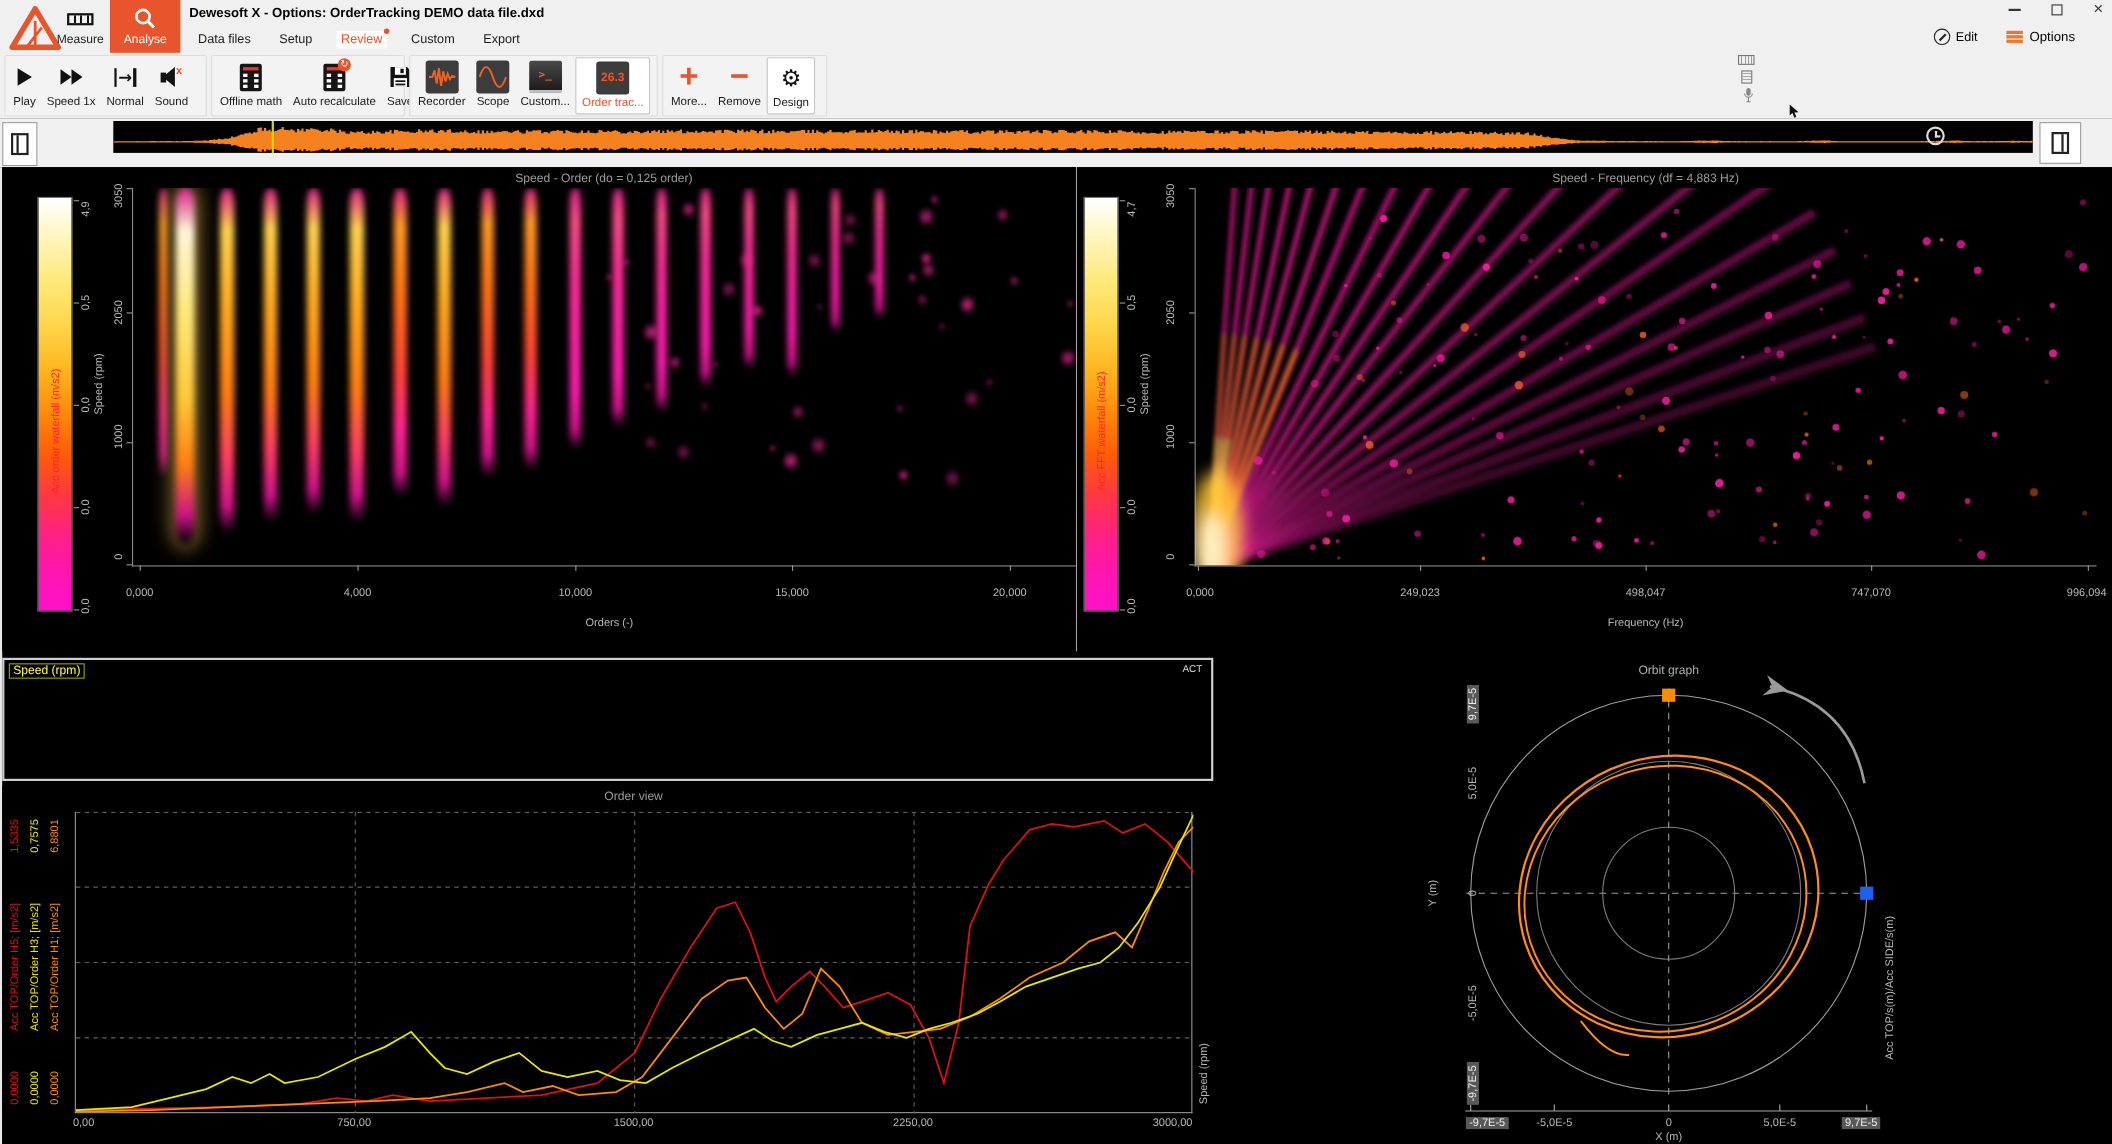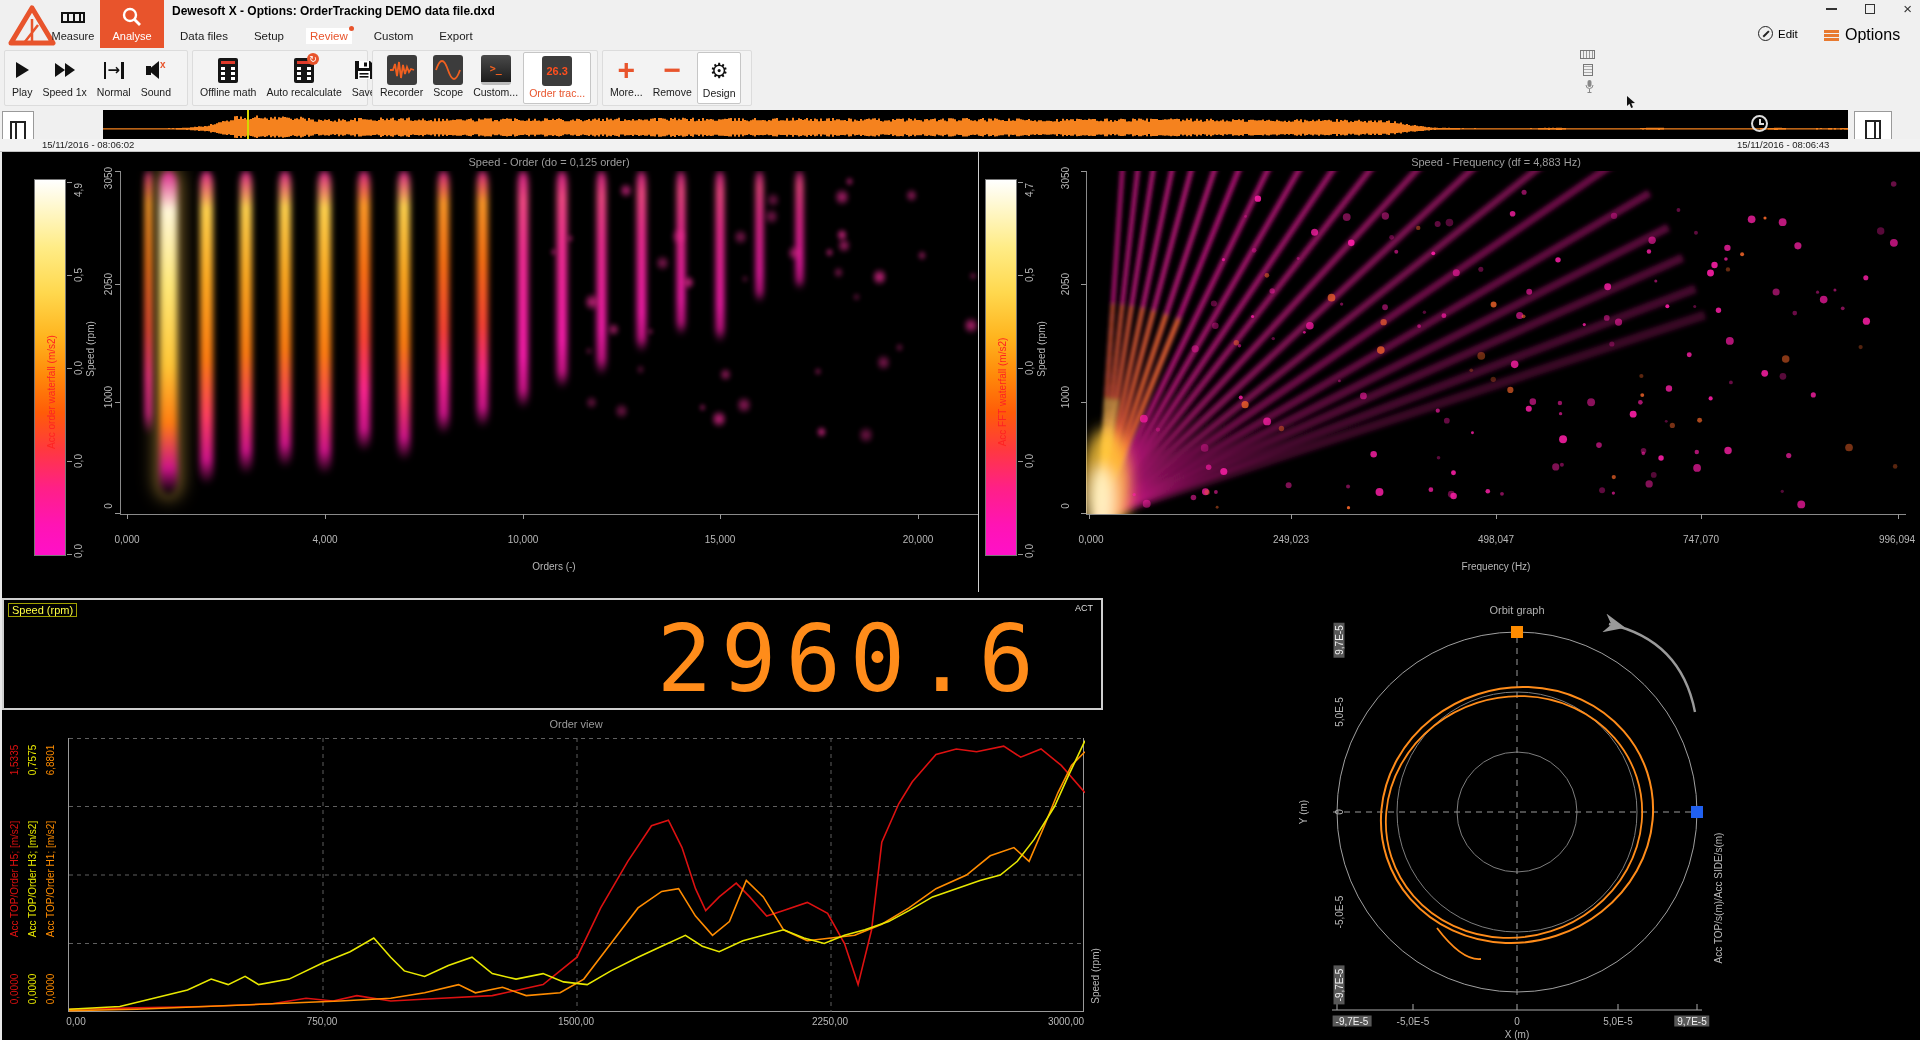--- a/index.html
+++ b/index.html
@@ -258,21 +258,21 @@
           <i></i>
         </span>
         <span style="font-size:11.5px">Edit</span>
       </div>
     <div class="abs" style="left:1824px;top:26px;display:flex;align-items:center;gap:6px">
         <span class="hamb">
           <i></i>
           <i></i>
           <i></i>
         </span>
-        <span style="font-size:16px">Options</span>
+        <span style="font-size:12px">Options</span>
       </div>
 
     <span class="sideicn" style="left:1580px;top:50px;width:15px;height:9px;border:1px solid #777;display:inline-block;position:absolute;background:repeating-linear-gradient(90deg,transparent 0 2px,#999 2px 3px)"></span>
     <span class="sideicn" style="left:1583px;top:64px;width:10px;height:12px;border:1px solid #777;position:absolute;background:repeating-linear-gradient(0deg,transparent 0 2px,#aaa 2px 3px)"></span>
     <span class="sideicn" style="left:1585px;top:80px;position:absolute"><svg width="9" height="14" viewBox="0 0 9 14">
           <rect x="2.5" y="0" width="4" height="7" rx="2" fill="#888"></rect>
           <path d="M1 5 a3.5 3.5 0 0 0 7 0 M4.5 9 V12 M2.5 12.5 H6.5" stroke="#888" stroke-width="1" fill="none"></path>
         </svg></span>
     <span class="sideicn" style="left:1626px;top:95px;position:absolute"><svg width="11" height="13" viewBox="0 0 11 13">
           <path d="M1 0 L1 10 L3.5 7.8 L5.2 12 L7 11.2 L5.3 7.2 L9 7 Z" fill="#111"></path>
@@ -287,24 +287,20 @@
     <div id="ovstrip">
       <svg id="wave-svg" width="1745" height="29">
           <path d="M0 18.31L0 19.48M2 18.31L2 19.48M4 18.31L4 19.48M6 18.31L6 19.48M8 18.31L8 19.48M10 18.31L10 19.48M12 18.31L12 19.48M14 18.31L14 19.48M16 18.31L16 19.48M18 18.31L18 19.48M20 18.31L20 19.48M22 18.260103183407427L22 19.514710828933964M24 18.31L24 19.48M26 18.31L26 19.48M28 18.31L28 19.48M30 18.31L30 19.48M32 18.31L32 19.48M34 18.25651547018627L34 19.517206629435638M36 18.264337906457314L36 19.51176493463839M38 18.262464377016062L38 19.513068259467087M40 18.31L40 19.48M42 18.31L42 19.48M44 18.248909762931785L44 19.522497556221367M46 18.31L46 19.48M48 18.259507830394927L48 19.515124987551356M50 18.204485920599794L50 19.553401098713188M52 18.24091574892632L52 19.52805860944256M54 18.31L54 19.48M56 18.31L56 19.48M58 18.26893740092891L58 19.508565286310326M60 18.31L60 19.48M62 18.31L62 19.48M64 18.228837288566307L64 19.536461016649525M66 18.11071058227528L66 19.618636116678065M68 18.22959942863369L68 19.535930832254824M70 18.113430408671704L70 19.616744063532728M72 18.25582283824418L72 19.517688460351874M74 18.01669648239475L74 19.684037229638434M76 17.98687936083978L76 19.704779575067978M78 17.911235004470882L78 19.757401736020256M80 17.85146299303125L80 19.79898226571739M82 17.747780001493048L82 19.87110956417875M84 17.723432536163664L84 19.88804693136441M86 17.85603820185227L86 19.79579951175494M88 17.30018717260902L88 20.18247848861981M90 17.308944065343468L90 20.17638673715237M92 16.715708595031327L92 20.58907228171734M94 17.100016306326733L94 20.321727786903143M96 16.24438927261039L96 20.916946592966685M98 16.547226069046232L98 20.706277517185228M100 16.634570850363268L100 20.645515930182075M102 15.883613105080581L102 21.167921318204815M104 16.245766210464428L104 20.91598872315518M106 15.773445720005128L106 21.24455949912687M108 14.108158763547415L108 22.40301999057571M110 14.790123667124671L110 21.928609622869793M112 14.194069821974887L112 22.34325577601747M114 13.129584593552575L114 23.083767239267775M116 12.355130193589803L116 23.6225181261984M118 12.207594828989048L118 23.725151423311967M120 11.117364701483782L120 24.4835723815765M122 11.155481718776691L122 24.457056195633605M124 10.393399407740404L124 24.987200412006676M126 11.472327558987182L126 24.236641698095873M128 10.223768690736597L128 25.1052043890528M130 10.33452013321573L130 25.028159907328188M132 6.3092114073336205L132 27.828374673159225M134 5.914394857396061L134 28M136 8.965898544347489L136 25.980244490888705M138 6.453285720160457L138 27.728149064236206M140 8.925417813811801L140 26.008404999087443M142 8.002194566513877L142 26.650647258077303M144 9.460609496162185L144 25.63609774180022M146 9.606962512726474L146 25.53428694766854M148 9.022830590158218L148 25.940639589455152M150 8.045321248276773L150 26.62064608815529M152 7.313189669547009L152 27.129955012489038M154 5.4458450396752145L154 28M156 8.01449766809468L156 26.642088578716745M158 8.293137221412131L158 26.4482523677133M160 8.486668104768075L160 26.313622187987427M162 7.419246493396214L162 27.056176352420025M164 8.408804502122836L164 26.36778817243629M166 10.123338368608927L166 25.175068960967703M168 7.189070034268445L168 27.216299106595866M170 8.610954017737093L170 26.22716242244376M172 6.856951937865372L172 27.447337782354523M174 9.455948996739425L174 25.639339828355183M176 7.198836346031005L176 27.209505150587127M178 7.713882205677194L178 26.851212378659344M180 6.582631360470462L180 27.638169488368376M182 7.03424013416487L182 27.32400686318966M184 7.530133049481462L184 26.979037878621593M186 7.871208708708684L186 26.74176785481135M188 8.85652697435457L188 26.05632906131856M190 9.982262472663418L190 25.27320871466893M192 8.831243632238742L192 26.073917473225222M194 8.16469331901591L194 26.537604647641107M196 9.373240642257272L196 25.69687607495146M198 6.829998084098538L198 27.466088289322755M200 7.701077825534769L200 26.86011977354103M202 8.787303850277004L202 26.10448427806817M204 10.823998430495372L204 24.68765326574235M206 7.916356666732737L206 26.710360579664183M208 9.450347788941905L208 25.643236320736065M210 9.621786465429148L210 25.52397463274494M212 11.41684968905917L212 24.275234998915362M214 11.6833249524704L214 24.08986090262929M216 9.487144587446046L216 25.61763854786362M218 10.084839306977681L218 25.201850916885093M220 10.68137586489384L220 24.786868963552113M222 9.606846931975028L222 25.534367351669545M224 9.989970932973627L224 25.267846307496608M226 9.1987399263231L226 25.818267877340453M228 10.882221200654497L228 24.647150469109917M230 11.522797041261619L230 24.201532493035394M232 10.375515317004774L232 24.999641518605376M234 11.629296702109087L234 24.127445772445853M236 8.751699280968289L236 26.12925267410902M238 10.599509162942349L238 24.84381971273576M240 9.294688528700037L240 25.751521023513018M242 9.923618745855356L242 25.314004350709318M244 11.394185896996342L244 24.29100111513298M246 11.266807891892297L246 24.379611901292314M248 9.647594273578024L248 25.506021374902247M250 9.909475731684582L250 25.323842969262902M252 8.10749626662081L252 26.577393901481177M254 11.350295037792916L254 24.321533886752754M256 8.059971867892079L256 26.610454352770727M258 8.079597415437748L258 26.59680179795635M260 9.217967367148459L260 25.804892266331507M262 9.15297640863084L262 25.850103367908982M264 9.479163666603974L264 25.623190492797235M266 9.682670844930133L266 25.481620281787734M268 9.459317710069241L268 25.636996375604006M270 10.465902951269365L270 24.936763164334355M272 10.489793554045729L272 24.920143614576887M274 10.927567361017203L274 24.61560531407499M276 10.038755462300443L276 25.233909243617084M278 7.607430152091164L278 26.925265981153974M280 8.886025019058822L280 26.035808682393863M282 10.343098550385712L282 25.022192312775157M284 8.588230629148049L284 26.2429699971144M286 10.090799235374815L286 25.19770487973926M288 8.518658308214091L288 26.291368133416285M290 7.834105847164928L290 26.767578541102658M292 10.142183055111852L292 25.161959613835233M294 10.840816588847407L294 24.675953677323545M296 9.020615159606603L296 25.942180758534537M298 8.168256165897965L298 26.535126145462286M300 8.615349703621005L300 26.22410455400278M302 10.141883966696533L302 25.162167675341543M304 8.21607064852882L304 26.501863896675605M306 7.592373004177592L306 26.93574051883298M308 10.479739885219267L308 24.927137471151816M310 11.01521814244504L310 24.55463085742954M312 10.257148823968514L312 25.081983426804513M314 10.512300032342436L314 24.904486934022653M316 9.541880073447201L316 25.57956168803673M318 10.337490893753781L318 25.02609329130172M320 8.433158854740356L320 26.350846014093666M322 10.311186403570687L322 25.04439206708126M324 11.08227287110553L324 24.50798408966572M326 10.584604200817735L326 24.854188382039837M328 10.095372055104336L328 25.194523787753507M330 11.192444141485284L330 24.43134320592328M332 8.438022501779985L332 26.347462607457402M334 11.362524451156364L334 24.31302646876079M336 8.29940666038454L336 26.443891018862928M338 11.184385170840617L338 24.436949446371745M340 8.971138361743922L340 25.97659940052597M342 10.798570294732668L342 24.705342403664233M344 8.758660843592512L344 26.124409847935645M346 10.408337806348491L346 24.97680848254018M348 10.219828746725979L348 25.107945219668885M350 9.649280396520291L350 25.50484841981197M352 10.105561580362094L352 25.187435422356806M354 9.207500136742174L354 25.812173817918488M356 9.13792845705786L356 25.860571508133663M358 9.340258361118321L358 25.719820270526384M360 10.26664150904622L360 25.075379819793934M362 10.583926143510567L362 24.854660074079607M364 9.549372834230182L364 25.57434933270944M366 8.876088010225448L366 26.042721384190994M368 8.422071591840398L368 26.358558892632768M370 10.21807851605583L370 25.109162771439422M372 11.378092444125492L372 24.302196560608355M374 11.293562683867668L374 24.36099987209206M376 8.400099816031995L376 26.373843606238612M378 9.548433277833402L378 25.575002937159372M380 9.469787718784524L380 25.62971289128033M382 8.296536805710305L382 26.445887439505874M384 8.53121593430733L384 26.282632393525336M386 8.465989123311575L386 26.32800756639195M388 8.325542204858916L388 26.42570977053293M390 11.22038251242905L390 24.411907817440664M392 9.966833955343136L392 25.283941596283036M394 9.922606046616988L394 25.31470883713601M396 11.210565059875014L396 24.418737349652165M398 9.615470558496297L398 25.52836830713301M400 8.849098542862675L400 26.06149666583466M402 9.058097751007068L402 25.91610591234291M404 8.199616505773514L404 26.51331025685321M406 8.787691134992867L406 26.10421486261366M408 8.80071142532139L408 26.09515726934164M410 11.123324025075009L410 24.47942676516521M412 8.178277427200515L412 26.52815483325182M414 9.092303528236076L414 25.892310589053164M416 10.020544830587461L416 25.24657750915655M418 10.533891676446821L418 24.889466659863082M420 10.494685619750902L420 24.916740438434157M422 11.06216199909868L422 24.52197426149657M424 10.455698824337642L424 24.943861687417293M426 8.550360011619773L426 26.269314774525377M428 10.886523121939478L428 24.644157828216017M430 10.579197888094559L430 24.85794929523857M432 8.669414149459856L432 26.18649450472358M434 10.727399703696046L434 24.754852380037534M436 10.578453934623667L436 24.858466828087884M438 11.216238586404092L438 24.414790548588456M440 10.710642276208663L440 24.766509720898323M442 8.179273466219087L442 26.527461936543244M444 8.547981831008979L444 26.270969161037232M446 10.010755049823956L446 25.253387791426814M448 9.912630617521462L448 25.321648266072028M450 8.81704178045761L450 26.08379702229036M452 9.93962509872355L452 25.30286949654014M454 9.070481503952646L454 25.907491127685116M456 8.369229868244297L456 26.395318352525706M458 8.9599600632157L458 25.984375608197773M460 9.897864522020642L460 25.33192033250738M462 11.36222330333636L462 24.313235962896446M464 11.231633558915476L464 24.404081002493584M466 11.273556149928773L466 24.374917460919114M468 10.155368394744503L468 25.152787203655997M470 9.578021135078044L470 25.554420079945707M472 10.808158758249416L472 24.69867216817432M474 8.80604025544208L474 26.09145025708377M476 9.026780876365764L476 25.937891564267296M478 10.1005051453841L478 25.190952942341497M480 11.161432806242178L480 24.452916308701095M482 10.497504606917621L482 24.914779403883394M484 9.983929889095311L484 25.272048772803263M486 8.900149641664827L486 26.025982857972295M488 10.870439097944452L488 24.655346714473424M490 9.15757180556727L490 25.84690657004016M492 8.391230579099773L492 26.380013510191464M494 9.84303387383948L494 25.370063392111668M496 8.265862167098955L496 26.467226318539858M498 10.949714772959256L498 24.600198418810955M500 8.880737527280345L500 26.03948693754411M502 11.005130829365374L502 24.56164811870235M504 7.868949915137927L504 26.743339189469268M506 9.469801822914395L506 25.629703079711724M508 8.667074643407403L508 26.18812198719485M510 10.233182802266327L510 25.098655441901688M512 9.223256054024462L512 25.80121317980907M514 8.759652799828851L514 26.123719791423408M516 7.821899204522378L516 26.77607011859313M518 11.044682270402745L518 24.534134072763308M520 11.037868057749364L520 24.538874394609138M522 9.330697248029951L522 25.72647147963134M524 10.159950364479446L524 25.14959974644908M526 9.97900731844943L526 25.275473169774312M528 10.520105772337113L528 24.89905685402636M530 8.948716470966449L530 25.992197237588556M532 10.571299692100988L532 24.863443692451487M534 10.240588249379526L534 25.093503826518592M536 9.07967580175051L536 25.901095094434428M538 9.619963482775788L538 25.525242794590756M540 10.291799625357863L540 25.057878521490185M542 9.44992093463051L542 25.64353326286573M544 9.464959555123723L544 25.633071613826974M546 10.74480634270328L546 24.74274341377163M548 8.731477903882736L548 26.143319719038097M550 8.402189640459246L550 26.3723898153327M552 8.08308883434514L552 26.594372984803382M554 10.953096459543088L554 24.59784594118742M556 7.970013277580838L556 26.673034241682895M558 7.967833426744752L558 26.674550659655825M560 8.466712365422469L560 26.32750444144524M562 8.755897055188369L562 26.126332483347223M564 9.746279512510139L564 25.43737077390599M566 10.840093244224384L566 24.67645687358304M568 7.898582362840397L568 26.72272531280668M570 8.93857357158472L570 25.99925316759324M572 7.67415485925126L572 26.87884879356434M574 10.319653299966173L574 25.038502052197444M576 8.847725096464655L576 26.062452106807196M578 9.696400851075001L578 25.472068973165218M580 7.846124392933017L580 26.759217813611816M582 8.299131198698399L582 26.444082644383723M584 9.063046652488024L584 25.9126631982692M586 11.090467889790126L586 24.502283207102522M588 9.009369381884195L588 25.950003908254473M590 7.836779741458033L590 26.765718440724847M592 11.200279545221786L592 24.425892490280496M594 10.796795218157307L594 24.706577239542742M596 9.090438230212168L596 25.893608187678492M598 11.04597254954692L598 24.533236487271708M600 8.06126521288159L600 26.609554634517156M602 10.444565180717888L602 24.95160683080495M604 9.042866585429525L604 25.926701505788156M606 9.517461113433965L606 25.596548790654634M608 9.027353323257596L608 25.93749334034254M610 9.441515806870058L610 25.64938030826431M612 10.733526425447662L612 24.75059031273206M614 10.78836681738584L614 24.712440474862024M616 9.237868416937424L616 25.79104805778266M618 9.412895425898906L618 25.669290138505108M620 9.303463353472697L620 25.745416797584213M622 8.843404016026154L622 26.065458075807893M624 8.91727842028332L624 26.014067185889864M626 8.251730681373902L626 26.477056917305113M628 8.080322079657472L628 26.596297683716543M630 10.978150708618319L630 24.580416898352475M632 8.153577449204699L632 26.54533742664021M634 10.821770074177156L634 24.68920342665937M636 7.96473058082546L636 26.676709161164897M638 10.972179332746897L638 24.58457089895868M640 8.405580211167793L640 26.370031157448494M642 10.033573301731765L642 25.23751422488225M644 10.541467946009611L644 24.884196211471576M646 11.337419521299278L646 24.330490767791808M648 10.35464956072148L648 25.01415682732419M650 9.49959960308182L650 25.608974189160474M652 8.090275077002778L652 26.58937385947633M654 10.249215935611467L654 25.087501957835503M656 10.17300072167664L656 25.14052123709451M658 10.295512749380986L658 25.05529547869149M660 9.917540269924784L660 25.3182328557045M662 10.290149527603988L662 25.059026415579837M664 11.188408022863172L664 24.434150940616924M666 9.92037695874587L666 25.316259506959398M668 10.44861877971757L668 24.94878693584865M670 8.755948548050807L670 26.126296662225528M672 8.623371484102705L672 26.218524184972033M674 8.119864233458438L674 26.568790098463694M676 10.648929287937264L676 24.809440495347992M678 10.28261252781918L678 25.064269545864917M680 10.344468075969717L680 25.021239599325416M682 10.448411913182323L682 24.948930843003602M684 8.298109726975827L684 26.44479323340812M686 10.674217879821688L686 24.79184843142839M688 10.427529836002105L688 24.96345750538984M690 7.836820961165467L690 26.765689766145762M692 10.405300822722886L692 24.97892116680147M694 9.91245838616287L694 25.32176807919105M696 8.1858083892749L696 26.522915903113113M698 9.028261988737071L698 25.936861225226387M700 9.985560887141881L700 25.270914165466518M702 9.171643198632891L702 25.837117774864076M704 7.88448893409787L704 26.73252943714931M706 10.45230366464409L706 24.946223537638893M708 8.918175826751874L708 26.013442903129132M710 10.885648004772444L710 24.644766605375693M712 8.603277860184908L712 26.232502358132237M714 9.304257638434356L714 25.74486425152393M716 11.319117838014773L716 24.34322237355494M718 8.466534024761662L718 26.327628504513626M720 10.995321133768952L720 24.568472254769425M722 10.763257266238229L722 24.729907988703843M724 8.491380712718126L724 26.310343852022175M726 8.30039888427094L726 26.443200776159347M728 11.09322024810065L728 24.50036852306042M730 7.9641849388980415L730 26.677088738157885M732 10.250803482288251L732 25.08639757753861M734 9.172087838791454L734 25.836808459971163M736 9.34390657441702L736 25.717282383014247M738 10.2738323112501L738 25.070377522608627M740 10.223189049701759L740 25.10560761759878M742 9.90432633819942L742 25.327425156035186M744 11.06039415924425L744 24.523204063134436M746 8.253734488665275L746 26.475662964406766M748 8.687420194995745L748 26.17396856000296M750 11.395015412721008L750 24.29042406071582M752 9.518518770580771L752 25.595813029161203M754 10.433982514704633L754 24.958968685422864M756 10.887425349536658L756 24.643530191626674M758 8.974251667544367L758 25.974433622577834M760 10.42170209502333L760 24.967511586070728M762 9.40224716356737L762 25.67669762534444M764 8.994679620885115L764 25.960222872427746M766 8.62116884671237L766 26.22005645446096M768 9.423336594632502L768 25.66202671677739M770 8.468800690550525L770 26.32605169353007M772 8.265440972670389L772 26.46751932335973M774 9.942611202298332L774 25.300792207096812M776 8.602356959940124L776 26.23314298438948M778 11.11872881605748L778 24.48262343230784M780 11.514258417166555L780 24.207472405449355M782 10.598155846996129L782 24.844761149915737M784 10.560161017537643L784 24.871192335625988M786 10.329603975785508L786 25.03157984293182M788 11.397060631582999L788 24.289001299768348M790 8.984984531059546L790 25.966967282741187M792 10.02397774723521L792 25.244189393227682M794 8.672246897681402L794 26.184523897265112M796 8.656927920362456L796 26.195180577139162M798 8.901909217426201L798 26.024758805268732M800 8.577890237033818L800 26.25016331336778M802 11.580139642437178L802 24.16164198786979M804 10.466971091916522L804 24.936020109971118M806 8.319598407669762L806 26.429844585968862M808 8.895440592460815L808 26.02925871828813M810 10.612918241131872L810 24.834491658343048M812 8.522556002562238L812 26.288656693869747M814 9.969550004012616L814 25.28205217112166M816 10.002064272290896L816 25.259433549710682M818 10.135192557919497L818 25.16682256840383M820 11.551338170836223L820 24.18167779420089M822 9.32978963960594L822 25.727102859404564M824 9.074308413637024L824 25.90482892964381M826 10.177925993266129L826 25.137094961206174M828 9.193720508476968L828 25.82175964627689M830 8.887878987230017L830 26.034518965405205M832 8.525599814253901L832 26.28653925964946M834 11.14069979204778L834 24.4673392750972M836 10.094534173681032L836 25.195106661787108M838 9.534722382105548L838 25.58454095157875M840 8.475230892890611L840 26.321578509293488M842 10.496320261311357L842 24.915603296479055M844 11.233267356917331L844 24.402944447361858M846 8.28801497659886L846 26.451815668452966M848 8.138332450947123L848 26.555942642819392M850 8.582564842059641L850 26.24691141421938M852 9.131390466710858L852 25.865119675331577M854 11.1750884851551L854 24.44341670597906M856 10.213248185101161L856 25.11252300166876M858 10.383684426384113L858 24.993958659906706M860 8.263597471640816L860 26.468801758858564M862 8.224833830709052L862 26.49576776994153M864 8.113288868454331L864 26.573364265423074M866 9.12241933347928L866 25.871360463666587M868 10.34414106715791L868 25.02146708371624M870 10.66834270243683L870 24.795935511348294M872 10.351032612482125L872 25.016672965229827M874 11.171893942002738L874 24.44563899686766M876 9.461419780903688L876 25.635534065458305M878 9.02027214584737L878 25.94241937680183M880 8.098516838590534L880 26.583640460110935M882 10.205087694019094L882 25.118199865030196M884 11.414392101479377L884 24.276944625057826M886 8.463202160398884L886 26.329946323200776M888 8.833416544971897L888 26.07240588175868M890 10.507234466340705L890 24.908010806023857M892 8.178093202740026L892 26.528282989398242M894 8.672043817793627L894 26.18466517023052M896 9.667683896541133L896 25.492045985014865M898 10.185994059050744L898 25.13148239370383M900 9.913501704916065L900 25.321042292232303M902 11.045495651565608L902 24.533568242389144M904 11.10121079903843L904 24.494809878929786M906 8.392830014285405L906 26.378900859627546M908 10.693882881858972L908 24.77816843001115M910 10.218756453777395L910 25.10869116258964M912 10.728780333771752L912 24.753891941724M914 8.509988057221966L914 26.29739961236733M916 8.482600465611904L916 26.31645185000911M918 9.358079439200917L918 25.707422998816753M920 9.625113889394624L920 25.52165990302983M922 10.279992166266329L922 25.066092406075597M924 9.97510304588121L924 25.27818918547394M926 8.878531471676917L926 26.041021584920408M928 10.565032544927448L928 24.867803447006995M930 11.091411259239315L930 24.50162695009439M932 10.2418953942972L932 25.092594508314992M934 11.548476943384003L934 24.183668213298088M936 10.237199528432347L936 25.09586119761228M938 10.350425740283352L938 25.01709513719419M940 11.32030393042837L940 24.34239726578896M942 11.202806916713154L942 24.424134318808242M944 10.647436952140962L944 24.810478641988897M946 10.84563505245927L946 24.67260170263703M948 11.06426376566144L948 24.52051216301813M950 11.547154740374811L950 24.184588006695783M952 11.222624999789648L952 24.410347826233288M954 9.026402519128503L954 25.93815476930191M956 11.849081208144554L956 23.974552203029877M958 11.093712205201513L958 24.50002629203373M960 8.705162253105861L960 26.161626258708967M962 10.422518694784086L962 24.96694351667194M964 9.020536949644459L964 25.942235165464723M966 10.328465083647593L966 25.032372115723415M968 9.294074922468203L968 25.75194788002212M970 9.276953847260563L970 25.763858193210044M972 10.947422216051658L972 24.60179324100754M974 8.739685501152055L974 26.137610086155092M976 9.023884424180432L976 25.939906487526656M978 9.260163935418914L978 25.775538131882495M980 9.96578794594822L980 25.284669254992544M982 9.629149864341791L982 25.518852268283972M984 10.007795825695396L984 25.255446382124944M986 8.807694277280639L986 26.09029963319608M988 9.238531609556984L988 25.790586706395143M990 8.92210069006934L990 26.010712563430026M992 8.996274394249916L992 25.959113464869624M994 10.850992192960794L994 24.66887499620119M996 11.158952276742422L996 24.454641894440055M998 10.846771197768843L998 24.671811340682545M1000 11.224702650729782L1000 24.408902503840153M1002 8.642696656925127L1002 26.20508058648687M1004 8.610522431855433L1004 26.22746265610057M1006 11.172174317107661L1006 24.44544395331641M1008 9.908509446393863L1008 25.32451516772601M1010 11.673015291984271L1010 24.097032840358768M1012 10.177649544106364L1012 25.137287273665137M1014 11.070795978627505L1014 24.515968014867823M1016 9.421652833857248L1016 25.663198028621046M1018 8.847806404793104L1018 26.062395544491753M1020 9.109616417203144L1020 25.88026684020651M1022 9.319769070848894L1022 25.734073689844248M1024 11.598306812127731L1024 24.14900395678071M1026 11.14180583687876L1026 24.46656985260608M1028 11.463153205572624L1028 24.243023856992956M1030 8.612498415378221L1030 26.226088058867326M1032 9.124324939049702L1032 25.870034825008904M1034 10.398252171001483L1034 24.983824576694623M1036 8.517181063178436L1036 26.29239578213674M1038 8.720982052249084L1038 26.150621181044116M1040 9.754205612482329L1040 25.431856965229684M1042 10.492982792427098L1042 24.91792501396376M1044 8.590604754125376L1044 26.24131843191278M1046 11.657886836912253L1046 24.107556983017563M1048 8.716989944191027L1048 26.153398299693198M1050 9.072579652258502L1050 25.906031546254955M1052 9.027824317188431L1052 25.937165692390657M1054 8.885177451494162L1054 26.03639829461276M1056 9.895419903780597L1056 25.333620936500456M1058 10.069235237940722L1058 25.212705921432544M1060 9.68466372986085L1060 25.480233927053323M1062 9.326976376273475L1062 25.729059912157584M1064 9.522072638727204L1064 25.59334077305934M1066 9.185830640130286L1066 25.827248250344148M1068 8.519316035239433L1068 26.290910584181265M1070 9.143685770488272L1070 25.856566420529898M1072 9.09203345079585L1072 25.892498469011585M1074 8.715190039582364L1074 26.15465040724705M1076 8.965309102110544L1076 25.980654537662232M1078 11.171021815146535L1078 24.446245693811107M1080 9.666903356988982L1080 25.492588969051145M1082 10.624198519457746L1082 24.82664450820331M1084 8.59201200092894L1084 26.24033947761465M1086 9.989194938831043L1086 25.26838612950884M1088 8.526723564122221L1088 26.28575752061063M1090 11.557968950050867L1090 24.177065078225482M1092 10.689223406392827L1092 24.78140980424847M1094 8.720277567174707L1094 26.151111257617597M1096 10.80542568291029L1096 24.70057343797545M1098 9.757151849005611L1098 25.4298074093874M1100 11.831612023085828L1100 23.98670467959247M1102 11.253487998080136L1102 24.388877914379037M1104 9.105087203982134L1104 25.883417597229823M1106 10.565377021697254L1106 24.867563810993218M1108 8.75052226726959L1108 26.130071466247244M1110 9.921165043834208L1110 25.315711273854465M1112 11.243191407322348L1112 24.396040760123583M1114 10.4960365283995L1114 24.915800675896M1116 11.148125965016227L1116 24.462173241727843M1118 10.378016245552294L1118 24.997901742224492M1120 9.432604403326067L1120 25.655579545512303M1122 11.555746555326596L1122 24.178611091946717M1124 10.611426857016054L1124 24.835529142945354M1126 11.325613463978392L1126 24.338703677232424M1128 11.568091664455817L1128 24.17002318994378M1130 9.364132621350949L1130 25.703212089494993M1132 10.035466150711924L1132 25.236197460374314M1134 10.0866119069417L1134 25.200617803866646M1136 9.20783412575114L1136 25.811941477738337M1138 10.343678277993828L1138 25.021789024004295M1140 9.194829409275162L1140 25.820988237025976M1142 11.785257980163944L1142 24.018950970320734M1144 11.636358059876539L1144 24.122533523564147M1146 9.940419783510613L1146 25.302316672340446M1148 9.709546569882498L1148 25.462924125299132M1150 9.729191521394846L1150 25.44925807207315M1152 10.361889589254416L1152 25.00912028573606M1154 10.513424093087844L1154 24.9037049787215M1156 10.310830681391783L1156 25.044639525988323M1158 10.267738586176247L1158 25.07461663570348M1160 9.586381247173914L1160 25.54860434979206M1162 11.049129939117922L1162 24.53104004235275M1164 10.168865725022963L1164 25.143397756505767M1166 9.834598421338505L1166 25.37593153298191M1168 10.768698551838424L1168 24.726122746547183M1170 10.990369639037846L1170 24.571916772843238M1172 11.254068165058921L1172 24.388474319959013M1174 9.788346527514255L1174 25.408106763468346M1176 10.640583668392722L1176 24.815246143726803M1178 11.292268026625715L1178 24.361900503216894M1180 11.506201500540282L1180 24.213077217015456M1182 10.678939642687709L1182 24.78856372682594M1184 11.923344648295252L1184 23.92289067944678M1186 10.72434093091746L1186 24.756980221970466M1188 11.87079181294169L1188 23.959449173605783M1190 11.62022257499165L1190 24.13375820870146M1192 9.899112445708951L1192 25.33105221168073M1194 9.290782977529195L1194 25.754237928675344M1196 10.719368534386494L1196 24.760439280426787M1198 9.175110558772216L1198 25.834705698245415M1200 12.186372505689423L1200 23.739914778650835M1202 9.717120196896794L1202 25.45765551520223M1204 10.432137423490397L1204 24.960252227137115M1206 11.323902505610413L1206 24.33989390914058M1208 10.904654735720204L1208 24.6315445316729M1210 9.695074964648166L1210 25.472991328940406M1212 11.163278831053535L1212 24.451632117527975M1214 10.611224063542892L1214 24.835670216665815M1216 9.33149091955407L1216 25.72591936031021M1218 10.935761157604833L1218 24.609905281666205M1220 10.582576964568306L1220 24.85559863334379M1222 10.024477269971511L1222 25.243841899150254M1224 10.334451508233373L1224 25.02820764644635M1226 9.867257591673702L1226 25.353212110140035M1228 10.555097512403188L1228 24.87471477398039M1230 11.64676398003296L1230 24.11529462258577M1232 11.734067426702484L1232 24.05456179012001M1234 9.088150661306713L1234 25.895199539960547M1236 11.787739729098785L1236 24.01722453627911M1238 10.016149642448521L1238 25.24963503134016M1240 10.76698902458099L1240 24.727311982900183M1242 9.701154983201116L1242 25.468761750816615M1244 10.192948606120789L1244 25.126644447915975M1246 12.152121162000071L1246 23.763741800347777M1248 11.242599651697116L1248 24.396452416210703M1250 12.02957432253498L1250 23.84899177562784M1252 10.790248968657234L1252 24.711131152238448M1254 10.864616004128738L1254 24.659397562345227M1256 9.810967971965088L1256 25.39237010645907M1258 11.177032856934616L1258 24.442064099523748M1260 11.801222425419606L1260 24.007845269273318M1262 11.083319983910162L1262 24.507255663366845M1264 12.615538568148173L1264 23.441364474331706M1266 10.78150349376285L1266 24.717214960860627M1268 10.406065517620213L1268 24.978389205133766M1270 12.086467208685777L1270 23.809414115696853M1272 10.394833423923556L1272 24.98620283553144M1274 12.197274321275106L1274 23.73233090693906M1276 10.523897086949667L1276 24.896419417774144M1278 10.319288714616727L1278 25.038755676788366M1280 12.15108313306844L1280 23.764463907430653M1282 12.242643749348133L1282 23.700769565670864M1284 11.097708876540466L1284 24.49724599892837M1286 10.38462535421581L1286 24.993304101415088M1288 12.879935861198785L1288 23.257435922644326M1290 13.037976837385097L1290 23.147494373992977M1292 11.294297418355557L1292 24.36048875244831M1294 13.270904304068644L1294 22.98545787543051M1296 13.57221437859036L1296 22.775850867067575M1298 12.59165452481489L1298 23.457979460998338M1300 14.357353438584568L1300 22.22966717315856M1302 14.722005029050191L1302 21.975996501530304M1304 14.108538133379595L1304 22.40275608112724M1306 14.955150988732392L1306 21.813808007838336M1308 15.655488139090751L1308 21.32661694671948M1310 15.556236608021816L1310 21.39566149007178M1312 15.117943433476064L1312 21.70056108975578M1314 15.667026518034199L1314 21.318590248324035M1316 16.185189634560356L1316 20.958128949871057M1318 16.026034347694942L1318 21.068845671168734M1320 16.28688170726534L1320 20.88738663842411M1322 16.796917395320918L1322 20.532579203255015M1324 17.16930318756044L1324 20.27352821734926M1326 17.023334851873045L1326 20.375071407392667M1328 17.405220609937306L1328 20.10941174960883M1330 17.81265828427323L1330 19.82597684572297M1332 17.399149464848428L1332 20.11363515488805M1334 17.84542799892L1334 19.803180522490432M1336 17.906158986806794L1336 19.7609328787431M1338 17.96077905637867L1338 19.722936308606144M1340 17.754102795148018L1340 19.866711099027466M1342 17.861089333250135L1342 19.792285681217297M1344 17.99335491030827L1344 19.700274845002944M1346 17.776421950140197L1346 19.851184730337256M1348 18.023047302794794L1348 19.679619267621014M1350 17.9769261681152L1350 19.71170353522421M1352 17.89042021163945L1352 19.77188159190299M1354 17.925366440278854L1354 19.747571171979928M1356 17.95145154830866L1356 19.729425009872237M1358 18.267396683328915L1358 19.509637089858145M1360 18.12289657698867L1360 19.610158902964404M1362 18.2642683435883L1362 19.511813326199444M1364 18.2226166768332L1364 19.54078839872473M1366 18.31L1366 19.48M1368 18.15706919238895L1368 19.586386648772905M1370 18.231179130487508L1370 19.53483190922608M1372 18.1173184274439L1372 19.614039354821635M1374 18.167616296620295L1374 19.57904953278588M1376 18.31L1376 19.48M1378 18.231563879316365L1378 19.534564257866876M1380 18.28348326814683L1380 19.498446422158725M1382 18.157249556186333L1382 19.586261178305158M1384 18.29197353831708L1384 19.492540147257685M1386 18.31L1386 19.48M1388 18.31L1388 19.48M1390 18.31L1390 19.48M1392 18.2044064677576L1392 19.55345637025558M1394 18.198107821538223L1394 19.557838037190802M1396 18.31L1396 19.48M1398 18.220900732401166L1398 19.54198209919919M1400 18.31L1400 19.48M1402 18.258686240439058L1402 19.515696528390222M1404 18.31L1404 19.48M1406 18.31L1406 19.48M1408 18.263098673354733L1408 19.512627009840184M1410 18.31L1410 19.48M1412 18.31L1412 19.48M1414 18.31L1414 19.48M1416 18.31L1416 19.48M1418 18.31L1418 19.48M1420 18.31L1420 19.48M1422 18.31L1422 19.48M1424 18.31L1424 19.48M1426 18.212453000014822L1426 19.547858782598386M1428 18.123278527757957L1428 19.609893198081423M1430 18.291732082571897L1430 19.492708116471725M1432 18.281915098267024L1432 19.49953732294468M1434 18.231255978353534L1434 19.53477844984102M1436 18.081308549494885L1436 19.639089704699213M1438 17.99238731448179L1438 19.700947955143103M1440 17.928607090348475L1440 19.745316806714104M1442 17.79779511813707L1442 19.83631643955682M1444 17.94066113433436L1444 19.73693138481088M1446 17.630861140555233L1446 19.952444423961577M1448 17.97927424864511L1448 19.710070087899055M1450 17.861827508056905L1450 19.791772168308242M1452 17.895386589499463L1452 19.7684267203482M1454 17.626307979486402L1454 19.955611840357285M1456 17.719067190004406L1456 19.891083693909977M1458 17.692351441971166L1458 19.909668562107015M1460 18.058563404081838L1460 19.654912414551767M1462 17.95502834170752L1462 19.72693680576868M1464 18.210489435210597L1464 19.549224740723062M1466 18.188552164111275L1466 19.564485451053027M1468 18.244014046835368L1468 19.5259032717667M1470 18.23228914472586L1470 19.5340597254081M1472 18.31L1472 19.48M1474 18.215601506577357L1474 19.545668517163577M1476 18.31L1476 19.48M1478 18.260067713046567L1478 19.514735503967604M1480 18.31L1480 19.48M1482 18.31L1482 19.48M1484 18.254141068777123L1484 19.51885838693765M1486 18.31L1486 19.48M1488 18.31L1488 19.48M1490 18.31L1490 19.48M1492 18.31L1492 19.48M1494 18.31L1494 19.48M1496 18.31L1496 19.48M1498 18.237418059426485L1498 19.530491784746793M1500 18.31L1500 19.48M1502 18.31L1502 19.48M1504 18.31L1504 19.48M1506 18.281394604908513L1506 19.499899405281035M1508 18.31L1508 19.48M1510 18.31L1510 19.48M1512 18.31L1512 19.48M1514 18.31L1514 19.48M1516 18.31L1516 19.48M1518 18.31L1518 19.48M1520 18.31L1520 19.48M1522 18.31L1522 19.48M1524 18.31L1524 19.48M1526 18.31L1526 19.48M1528 18.31L1528 19.48M1530 18.31L1530 19.48M1532 18.291581136793123L1532 19.49281312223087M1534 18.199784978763542L1534 19.556671319121016M1536 18.31L1536 19.48M1538 18.10679379331297L1538 19.621360839434455M1540 18.057064704931882L1540 19.655954987873475M1542 18.11921765439586L1542 19.61271815346375M1544 17.861732355566467L1544 19.791838361345068M1546 17.810136743063417L1546 19.82773096134719M1548 17.85911773402517L1548 19.79365722850423M1550 17.864278165884482L1550 19.79006736286297M1552 17.77575270893064L1552 19.851650289439554M1554 17.799249553884433L1554 19.835304658167352M1556 17.703581781567266L1556 19.901856151953204M1558 17.820590957368047L1558 19.82045846443962M1560 17.83292319122555L1560 19.811879519147446M1562 18.125962889569234L1562 19.608025815951837M1564 18.270418466261702L1564 19.50753497999186M1566 18.13332152192996L1566 19.60290676735307M1568 18.31L1568 19.48M1570 18.31L1570 19.48M1572 18.31L1572 19.48M1574 18.31L1574 19.48M1576 18.31L1576 19.48M1578 18.31L1578 19.48M1580 18.31L1580 19.48M1582 18.31L1582 19.48M1584 18.31L1584 19.48M1586 18.31L1586 19.48M1588 18.31L1588 19.48M1590 18.31L1590 19.48M1592 18.31L1592 19.48M1594 18.31L1594 19.48M1596 18.31L1596 19.48M1598 18.31L1598 19.48M1600 18.31L1600 19.48M1602 18.31L1602 19.48M1604 18.31L1604 19.48M1606 18.31L1606 19.48M1608 18.31L1608 19.48M1610 18.31L1610 19.48M1612 18.31L1612 19.48M1614 18.31L1614 19.48M1616 18.31L1616 19.48M1618 18.31L1618 19.48M1620 18.31L1620 19.48M1622 18.31L1622 19.48M1624 18.31L1624 19.48M1626 18.31L1626 19.48M1628 18.31L1628 19.48M1630 18.31L1630 19.48M1632 18.31L1632 19.48M1634 18.31L1634 19.48M1636 18.31L1636 19.48M1638 18.31L1638 19.48M1640 18.31L1640 19.48M1642 18.31L1642 19.48M1644 18.283430379562077L1644 19.498483214217686M1646 18.31L1646 19.48M1648 18.166836885877682L1648 19.57959173156335M1650 18.12208143989852L1650 19.610725954853205M1652 18.259479712963444L1652 19.51514454750369M1654 18.257369332922107L1654 19.51661263796723M1656 18.30994513489563L1656 19.480038167029125M1658 18.03464145673635L1658 19.67155376922689M1660 18.05410858411613L1660 19.6580114197453M1662 17.89933042167251L1662 19.76568318492347M1664 18.181752667147318L1664 19.56921553589752M1666 18.01872195172733L1666 19.68262820749403M1668 18.08975647671502L1668 19.633212885763466M1670 17.92634582225372L1670 19.746889862780023M1672 17.72786483205548L1672 19.88496359509184M1674 17.67775546966583L1674 19.919822281971598M1676 17.74607221198145L1676 19.872297591665077M1678 17.8074293199826L1678 19.829614386099063M1680 18.014155805492845L1680 19.685804657048454M1682 18.0794081454294L1682 19.64041172491868M1684 18.287940883381896L1684 19.495345472429985M1686 18.153870644089743L1686 19.588611725850615M1688 18.232740477948198L1688 19.533745754470818M1690 18.31L1690 19.48M1692 18.31L1692 19.48M1694 18.280884285648074L1694 19.50025440998395M1696 18.28912841747152L1696 19.494519361758943M1698 18.30883778959571L1698 19.48080849419429M1700 18.209224931866977L1700 19.550104395222974M1702 18.24748115360918L1702 19.52349137140231M1704 18.31L1704 19.48M1706 18.197608073677344L1706 19.55818568787663M1708 18.259716204923144L1708 19.514980031357812M1710 18.31L1710 19.48M1712 18.275599620637887L1712 19.503930698686688M1714 18.096831094969346L1714 19.62829141219524M1716 18.14325966056454L1716 19.595993279607278M1718 18.11016395732387L1718 19.61901637751383M1720 18.183531025861292L1720 19.567978416792144M1722 18.22841543007881L1722 19.536754483423437M1724 18.19794159898311L1724 19.55795367027262M1726 17.96799259532252L1726 19.717918194558248M1728 18.044832631661702L1728 19.664464256235338M1730 18.183977000091662L1730 19.567668173849277M1732 17.961769242311213L1732 19.72224748360959M1734 18.148759726893555L1734 19.59216714650883M1736 18.196749439072303L1736 19.558782998906224M1738 18.08724547162754L1738 19.634959671911275M1740 18.102874831122456L1740 19.62408707400177M1742 18.072581228453043L1742 19.645160884554404M1744 18.007397402424488L1744 19.69050615483514" stroke="#f5821e" stroke-width="2" fill="none"></path>
         </svg>
       <div id="ovcursor"></div>
     </div>
     <span class="clock" style="left:1751px;top:7px"></span>
     <div class="ovbox" style="left:1854px;top:3px;width:38px;height:38px">
         <span class="ov-glyph r"></span>
       </div>
-    <div id="ovband">
-      <span class="abs" style="left:42px;top:0">15/11/2016 - 08:06:02</span>
-      <span class="abs" style="left:1737px;top:0">15/11/2016 - 08:06:43</span>
-    </div>
   </div>
   <div class="whiteedge" style="left:0;top:152px;width:2px;height:888px"></div>
   <div class="whiteedge" style="left:978px;top:152px;width:1px;height:440px;background:#cfcfcf"></div>
 
   <div class="spec" id="specL" style="left:2px;width:976px">
     <div class="title" style="left:547px;top:4px">Speed - Order (do = 0,125 order)</div>
     <div class="cbar" style="left:32px;top:27px;height:377px"></div>
     <span class="vlab" style="left:76px;top:38px">4,9</span>
     <span class="vlab" style="left:76px;top:123px">0,5</span>
     <span class="vlab" style="left:76px;top:216px">0,0</span>
@@ -647,21 +643,20 @@
       <div style="position: absolute; left: 39px; top: 30px; width: 5px; height: 1px; background: rgb(153, 153, 153);"></div>
       <div style="position: absolute; left: 39px; top: 123px; width: 5px; height: 1px; background: rgb(153, 153, 153);"></div>
       <div style="position: absolute; left: 39px; top: 216px; width: 5px; height: 1px; background: rgb(153, 153, 153);"></div>
       <div style="position: absolute; left: 39px; top: 309px; width: 5px; height: 1px; background: rgb(153, 153, 153);"></div>
       <div style="position: absolute; left: 39px; top: 402px; width: 5px; height: 1px; background: rgb(153, 153, 153);"></div>
     </div>
 
   <div id="speedpanel">
     <span class="chip">Speed (rpm)</span>
     <span class="act">ACT</span>
-    <span class="val">2960.6</span>
   </div>
 
   <div id="orderview">
     <span class="hlab" style="left:574px;top:4px;font-size:11px;color:#9c9c9c">Order view</span>
 
     <span class="vcenter" style="left:12px;top:46px;font-size:10px;color:#dd1111">1,5335</span>
     <span class="vcenter" style="left:30px;top:46px;font-size:10px;color:#e8e800">0,7575</span>
     <span class="vcenter" style="left:48px;top:46px;font-size:10px;color:#ff8c00">6,8801</span>
     <span class="vcenter" style="left:12px;top:165px;font-size:10px;color:#dd1111">Acc TOP/Order H5; [m/s2]</span>
     <span class="vcenter" style="left:30px;top:165px;font-size:10px;color:#e8e800">Acc TOP/Order H3; [m/s2]</span>

